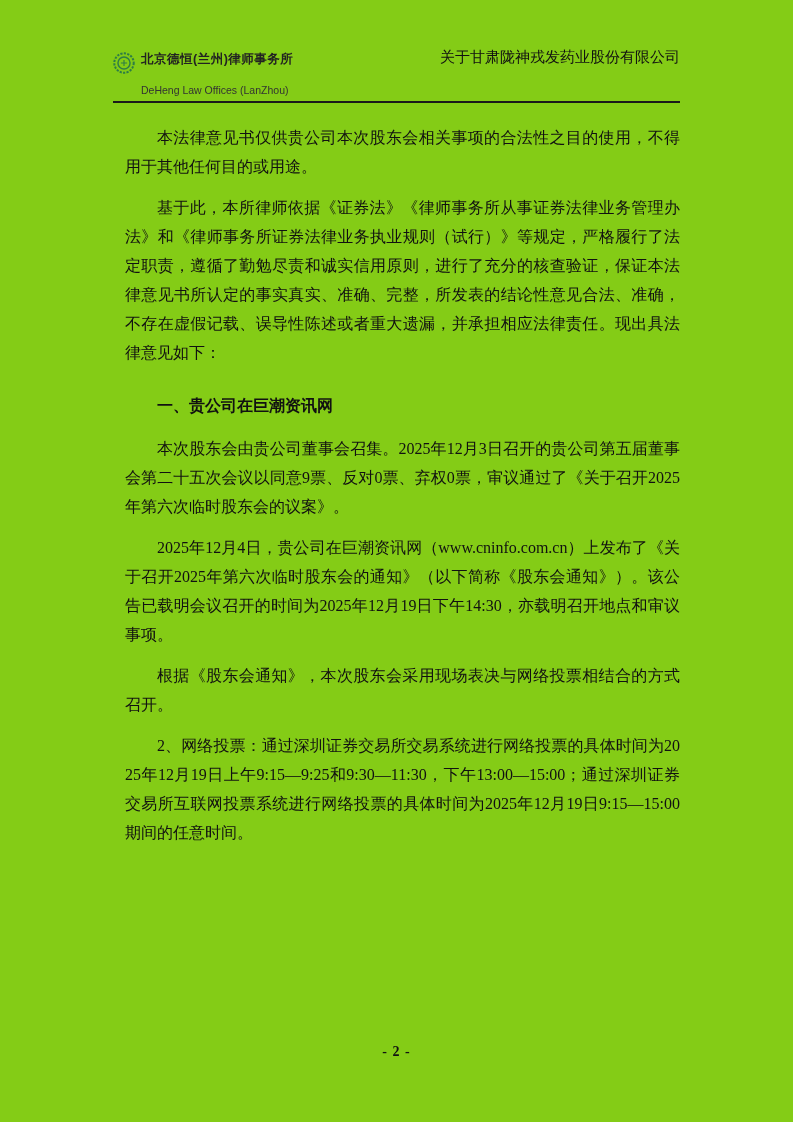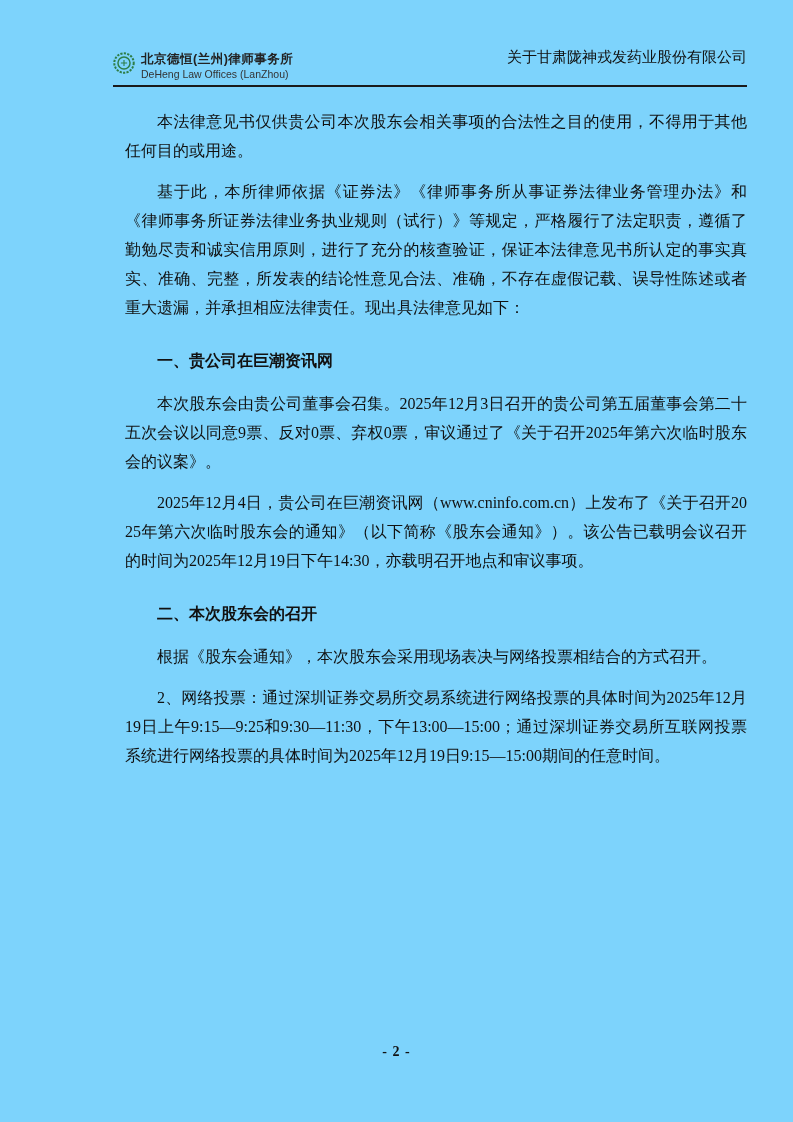--- a/index.html
+++ b/index.html
@@ -5,23 +5,23 @@
   html, body {
     margin: 0;
     padding: 0;
     background: #ffffff;
   }
   .page {
     position: relative;
     width: 793px;
     height: 1122px;
     margin: 0 auto;
-    background: #7dd3fc;
+    background: #84cc16;
     box-sizing: border-box;
-    padding: 48px 46px 0 113px;
+    padding: 48px 113px 0 113px;
     font-family: "Liberation Serif", "DejaVu Serif", serif;
     color: #111111;
     overflow: hidden;
   }
   .doc-header {
     display: flex;
     justify-content: space-between;
     align-items: flex-start;
   }
   .header-left {
@@ -40,21 +40,21 @@
     font-family: "Liberation Sans", "DejaVu Sans", sans-serif;
     font-size: 12.5px;
     font-weight: bold;
     color: #222222;
     letter-spacing: 0.5px;
   }
   .firm-en {
     font-family: "Liberation Sans", "DejaVu Sans", sans-serif;
     font-size: 10.5px;
     color: #333333;
-    margin-top: 2px;
+    margin-top: 18px;
   }
   .header-right {
     text-align: right;
     font-size: 15px;
     line-height: 19.5px;
     color: #111111;
   }
   .header-rule {
     border: none;
     border-top: 2.2px solid #1a1a1a;
@@ -116,21 +116,20 @@
   </header>
 
   <hr class="header-rule">
 
   <main class="doc-body">
       <p class="para">本法律意见书仅供贵公司本次股东会相关事项的合法性之目的使用，不得用于其他任何目的或用途。</p>
       <p class="para">基于此，本所律师依据《证券法》《律师事务所从事证券法律业务管理办法》和《律师事务所证券法律业务执业规则（试行）》等规定，严格履行了法定职责，遵循了勤勉尽责和诚实信用原则，进行了充分的核查验证，保证本法律意见书所认定的事实真实、准确、完整，所发表的结论性意见合法、准确，不存在虚假记载、误导性陈述或者重大遗漏，并承担相应法律责任。现出具法律意见如下：</p>
       <p class="heading">一、贵公司在巨潮资讯网</p>
       <p class="para">本次股东会由贵公司董事会召集。2025年12月3日召开的贵公司第五届董事会第二十五次会议以同意9票、反对0票、弃权0票，审议通过了《关于召开2025年第六次临时股东会的议案》。</p>
       <p class="para">2025年12月4日，贵公司在巨潮资讯网（www.cninfo.com.cn）上发布了《关于召开2025年第六次临时股东会的通知》（以下简称《股东会通知》）。该公告已载明会议召开的时间为2025年12月19日下午14:30，亦载明召开地点和审议事项。</p>
-      <p class="heading">二、本次股东会的召开</p>
       <p class="para">根据《股东会通知》，本次股东会采用现场表决与网络投票相结合的方式召开。</p>
       <p class="para">2、网络投票：通过深圳证券交易所交易系统进行网络投票的具体时间为2025年12月19日上午9:15—9:25和9:30—11:30，下午13:00—15:00；通过深圳证券交易所互联网投票系统进行网络投票的具体时间为2025年12月19日9:15—15:00期间的任意时间。</p>
     </main>
 
   <footer class="doc-footer">
     <span class="page-number">- 2 -</span>
   </footer>
 
 </div>
 

